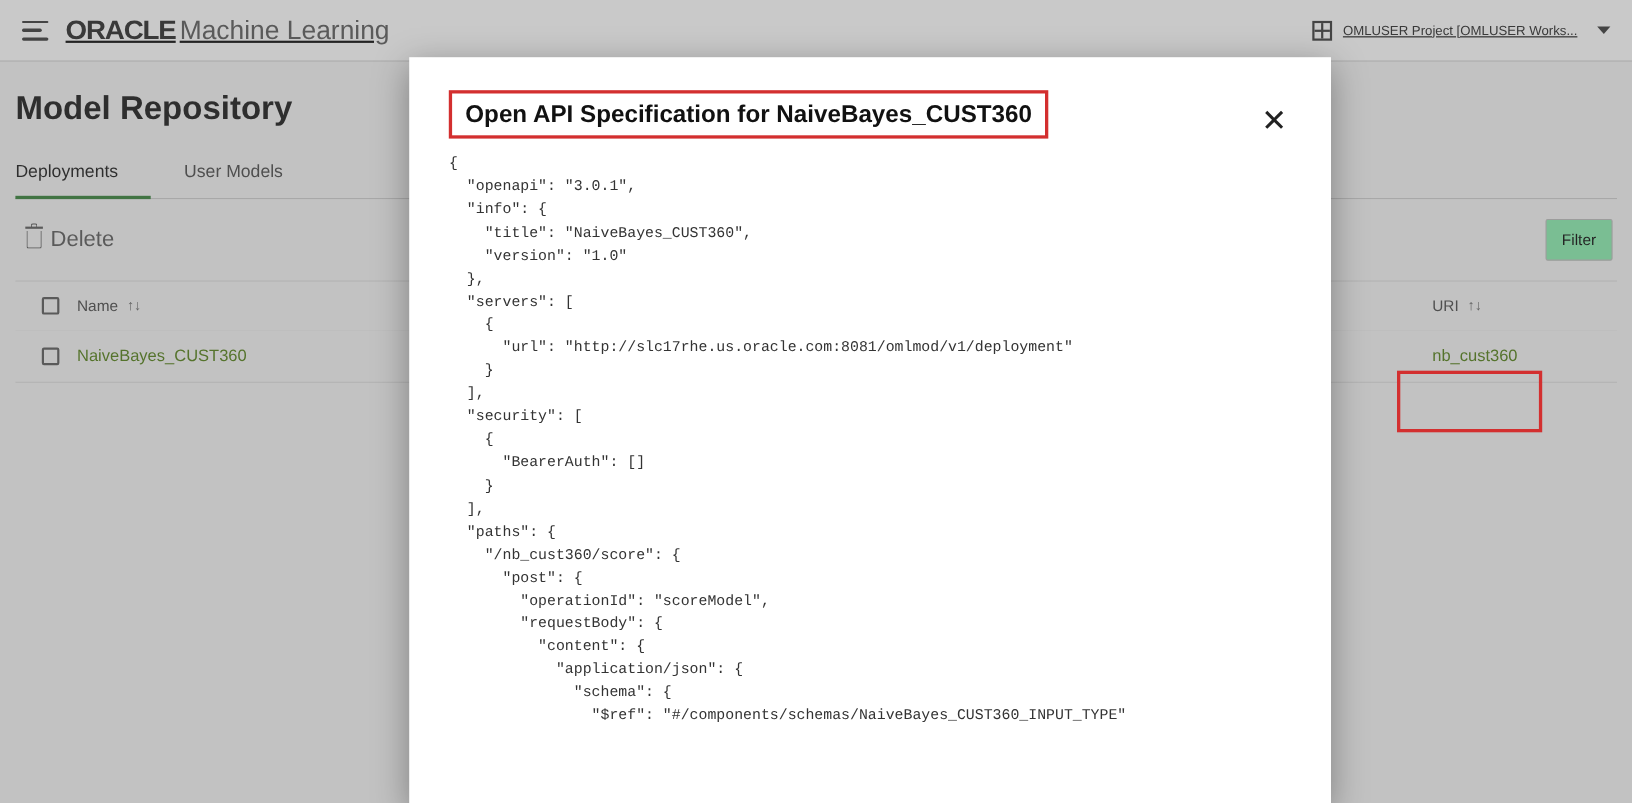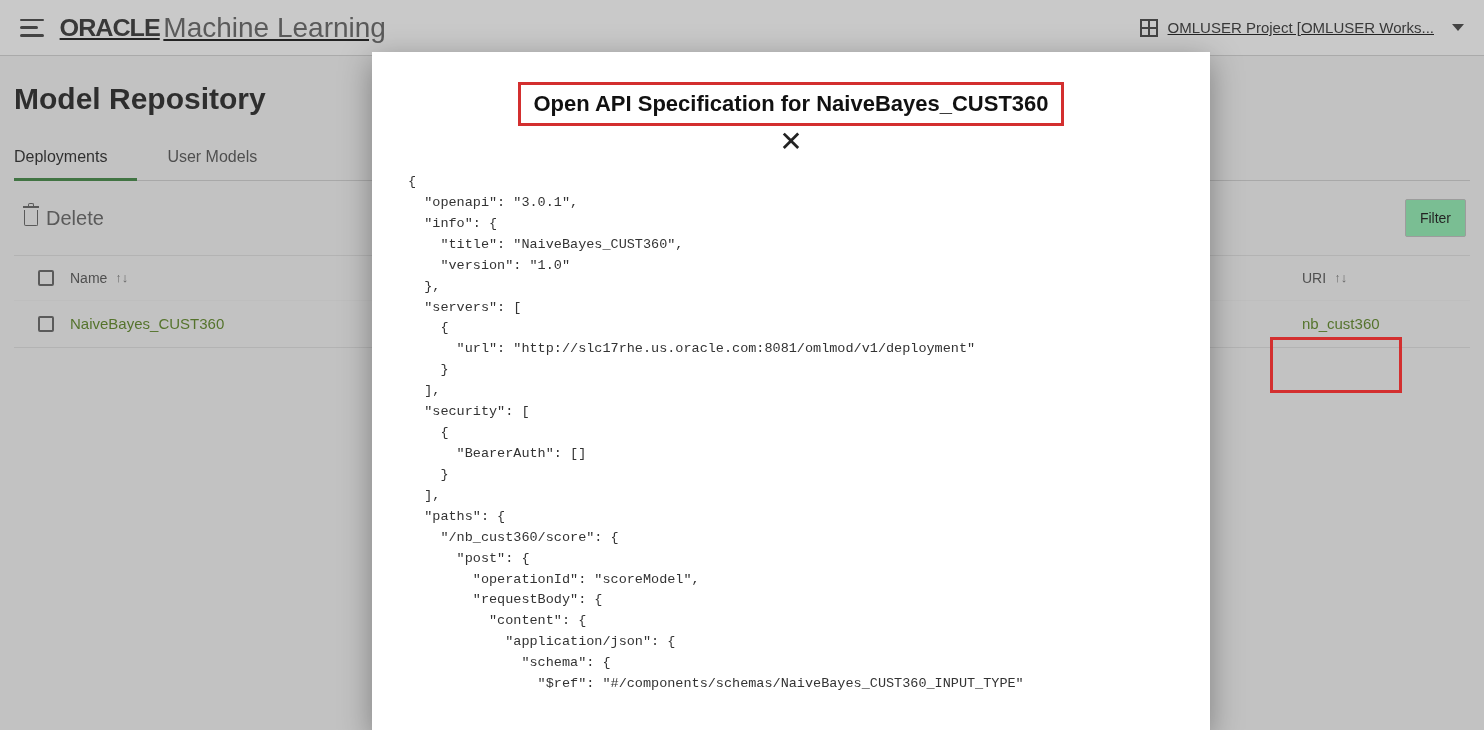--- a/index.html
+++ b/index.html
@@ -4,27 +4,27 @@
 <style>
 * { margin:0; padding:0; box-sizing:border-box; font-family:-apple-system,BlinkMacSystemFont,"Segoe UI",Helvetica,Arial,sans-serif; }
 body { width:1484px; height:730px; background:#f5f5f5; position:relative; overflow:hidden; }
 
 
 .hdr { height:56px; background:#fff; border-bottom:1px solid #d0d0d0; display:flex; align-items:center; padding:0 20px;text-decoration:underline; }
 .hamburger { width:24px; height:18px; display:flex; flex-direction:column; justify-content:space-between; cursor:pointer; margin-right:18px; }
 .hamburger span { display:block; height:2.5px; background:#333; border-radius:2px; }
 .hamburger span:nth-child(2){ width:75%; }
 .brand { font-family:Arial,sans-serif; font-size:24px; font-weight:700; letter-spacing:-1px; color:#222; margin-right:6px; transform:scaleX(1.05); }
-.brand-sub { font-size:28px; color:#555; font-weight:400; }
+.brand-sub { font-size:24px; color:#555; font-weight:400; }
 .hdr-spacer { flex:1; }
 .proj-icon { width:18px; height:18px; border:2px solid #333; margin-right:10px; position:relative; }
 .proj-icon::before,.proj-icon::after{ content:""; position:absolute; background:#333; }
 .proj-icon::before{ left:50%; top:0; width:2px; height:100%; transform:translateX(-1px); }
 .proj-icon::after{ top:50%; left:0; height:2px; width:100%; transform:translateY(-1px); }
-.proj-text { font-size:15px; color:#222; margin-right:18px; }
+.proj-text { font-size:12px; color:#222; margin-right:18px; }
 .caret-down { width:0; height:0; border-left:6px solid transparent; border-right:6px solid transparent; border-top:7px solid #333; }
 
 
 .page { padding:26px 14px 0; }
 .page-title { font-size:30px; font-weight:800; color:#111; margin-bottom:22px; }
 .tabs { display:flex; border-bottom:1px solid #ccc; }
 .tab { padding:10px 30px 12px 0; margin-right:30px; font-size:16px; color:#444; cursor:pointer; }
 .tab.active { color:#111; font-weight:500; border-bottom:3px solid #2e7d32; margin-bottom:-1px; }
 
 .toolbar { display:flex; align-items:center; padding:18px 4px; }
@@ -45,21 +45,21 @@
 .cell-name { flex:1; }
 .cell-date { width:140px; white-space:nowrap; overflow:hidden; text-overflow:ellipsis; }
 .cell-uri { width:160px; }
 .sort { display:inline-flex; gap:8px; cursor:pointer; }
 .sort-ic { font-size:13px; color:#666; }
 .link { color:#4d7c0f; cursor:pointer; font-size:15px; }
 
 
 .overlay { position:absolute; inset:0; background:rgba(100,100,100,0.35); }
 .modal { position:absolute; left:372px; top:52px; width:838px; height:680px; background:#fff; box-shadow:0 8px 30px rgba(0,0,0,0.35); }
-.modal-head { display:flex; align-items:center; padding:30px 36px 6px;flex-direction:column; }
+.modal-head { display:flex; align-items:flex-end; padding:30px 36px 6px; }
 .modal-title { font-size:22px; font-weight:800; color:#111; border:3px solid #d32f2f; padding:6px 12px; }
 .modal-spacer{ flex:1; }
 .close { font-size:28px; font-weight:300; color:#222; cursor:pointer; line-height:1; padding:2px 4px; font-family:Arial,sans-serif; }
 .code-wrap { margin:8px 36px 0; height:520px; overflow:auto; }
 .code-wrap pre { font-family:"Courier New",monospace; font-size:13.5px; line-height:1.55; color:#333; white-space:pre; }
 .code-wrap::-webkit-scrollbar{ width:12px; }
 .code-wrap::-webkit-scrollbar-thumb{ background:#ccc; }
 
 
 .anno-uri-box { position:absolute; border:3px solid #d32f2f; pointer-events:none; left:1270px; top:337px; width:132px; height:56px; }

